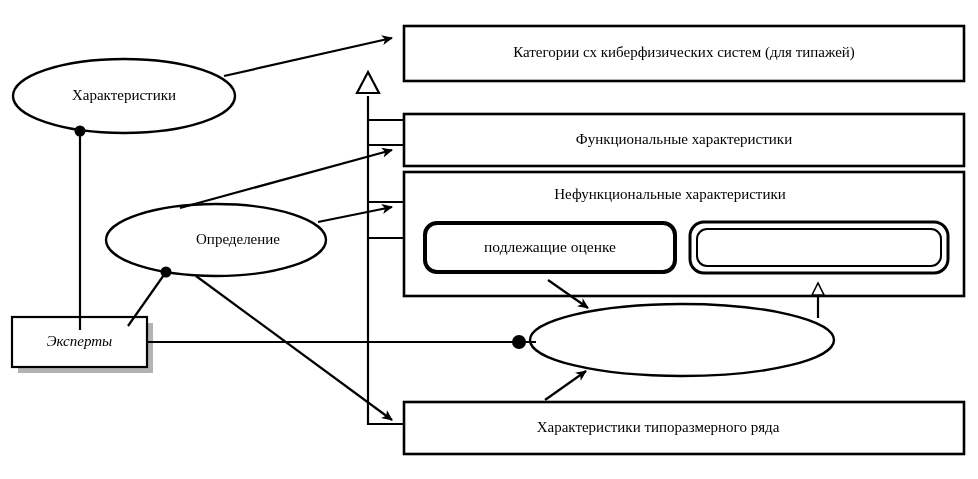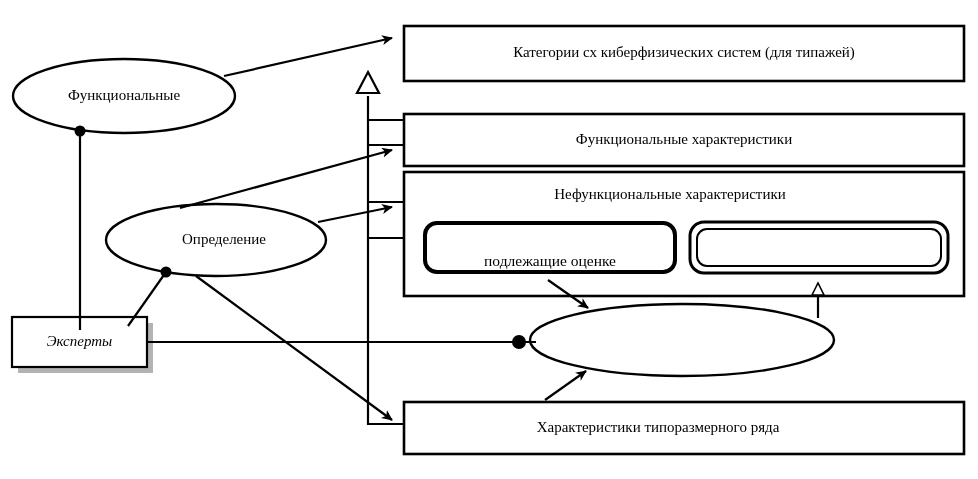--- a/index.html
+++ b/index.html
@@ -100,31 +100,31 @@
     <path d="M147 342 L536 342" fill="none" stroke="#000000" stroke-width="2.2"></path>
     <circle cx="519" cy="342" r="7" fill="#000000"></circle>
 
     <path d="M548 280 L588 308" fill="none" stroke="#000000" stroke-width="2.2" marker-end="url(#arrowSolid)"></path>
 
     <path d="M818 318 L818 283" fill="none" stroke="#000000" stroke-width="2.2" marker-end="url(#arrowHollow)"></path>
 
     <path d="M545 400 L586 371" fill="none" stroke="#000000" stroke-width="2.2" marker-end="url(#arrowSolid)"></path>
   </svg>
 
-  <div class="node-label" style="left:13px; top:76px; width:222px; height:40px;">Функциональные</div>
+  <div class="node-label" style="left:13px; top:76px; width:222px; height:40px;">Характеристики</div>
 
-  <div class="node-label" style="left:92px; top:220px; width:264px; height:40px;">Определение</div>
+  <div class="node-label" style="left:106px; top:220px; width:264px; height:40px;">Определение</div>
 
   <div class="node-label" style="left:12px; top:322px; width:135px; height:40px;font-style:italic;">Эксперты</div>
 
   <div class="node-label" style="left:404px; top:33px; width:560px; height:40px;">Категории сх киберфизических систем (для типажей)</div>
 
   <div class="node-label" style="left:404px; top:120px; width:560px; height:40px;">Функциональные характеристики</div>
 
   <div class="node-label" style="left:404px; top:177px; width:532px; height:36px;">Нефункциональные характеристики</div>
 
-  <div class="node-label small" style="left:425px; top:241px; width:250px; height:40px;">подлежащие оценке</div>
+  <div class="node-label small" style="left:425px; top:227px; width:250px; height:40px;">подлежащие оценке</div>
 
 
 
   <div class="node-label" style="left:404px; top:408px; width:508px; height:40px;">Характеристики типоразмерного ряда</div>
 
 </div>
 
 </body></html>

